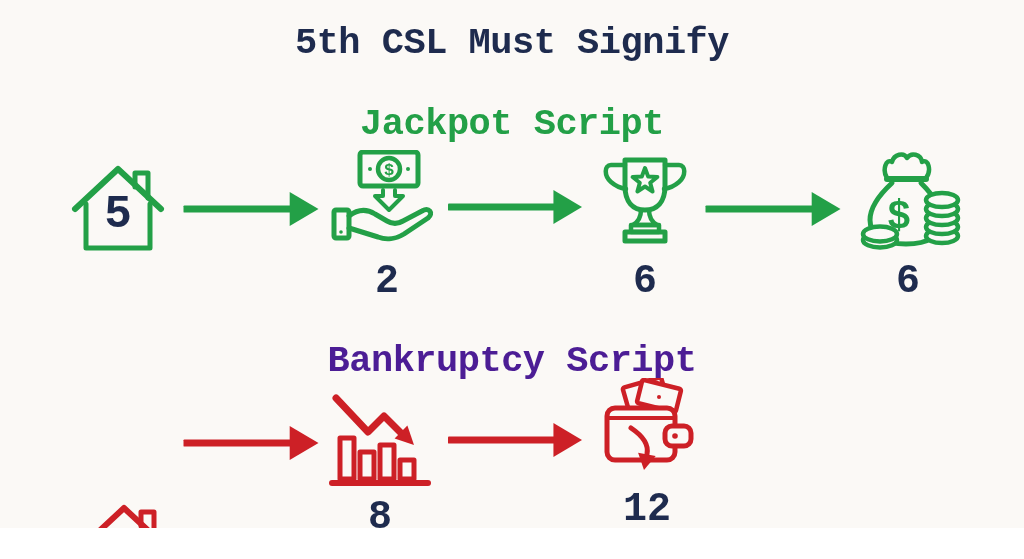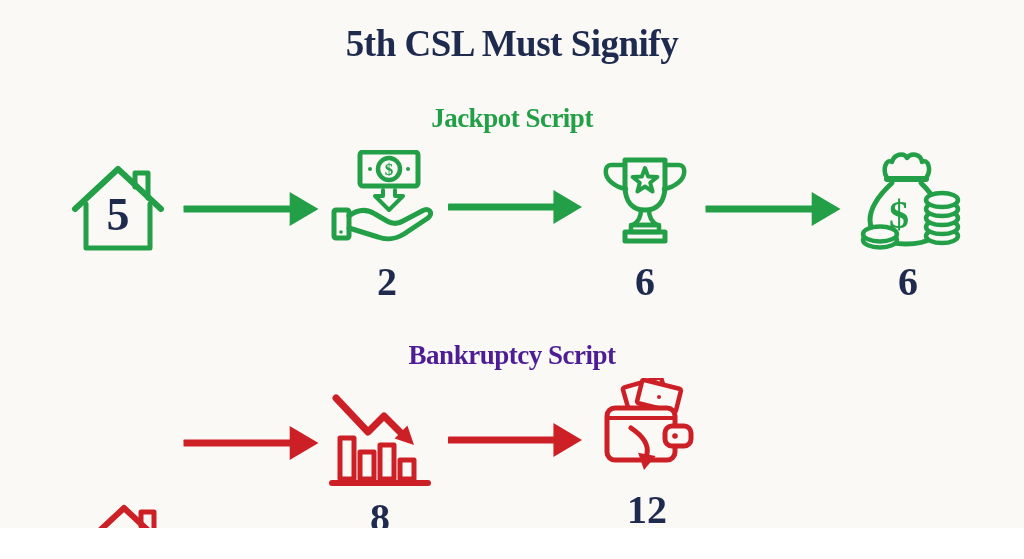--- a/index.html
+++ b/index.html
@@ -1,27 +1,27 @@
 <!DOCTYPE html>
 <html><head>
 <meta charset="utf-8">
 <style>
   html,body{margin:0;padding:0;}
   .canvas{
     position:relative;width:1024px;height:528px;overflow:hidden;
     background:#fbf9f6;
-    font-family:Liberation Serif, serif;
+    font-family:Liberation Mono, monospace;
   }
   .title{
     position:absolute;top:22px;left:0;width:100%;text-align:center;
     font-size:37px;font-weight:bold;color:#1e2b4e;letter-spacing:-0.5px;
   }
   .row-heading{
     position:absolute;left:0;width:100%;text-align:center;
-    font-size:27px;font-weight:bold;letter-spacing:-0.5px;
+    font-size:37px;font-weight:bold;letter-spacing:-0.5px;
   }
   .heading-jackpot{top:103px;color:#23a047;}
   .heading-bankruptcy{top:340px;color:#4c1d95;}
   .step{position:absolute;display:flex;flex-direction:column;align-items:center;}
   .step svg{display:block;}
   .green{color:#23a047;}
   .red{color:#cd2026;}
   .step-value{
     font-size:40px;font-weight:bold;color:#1e2b4e;line-height:44px;margin-top:2px;
   }

